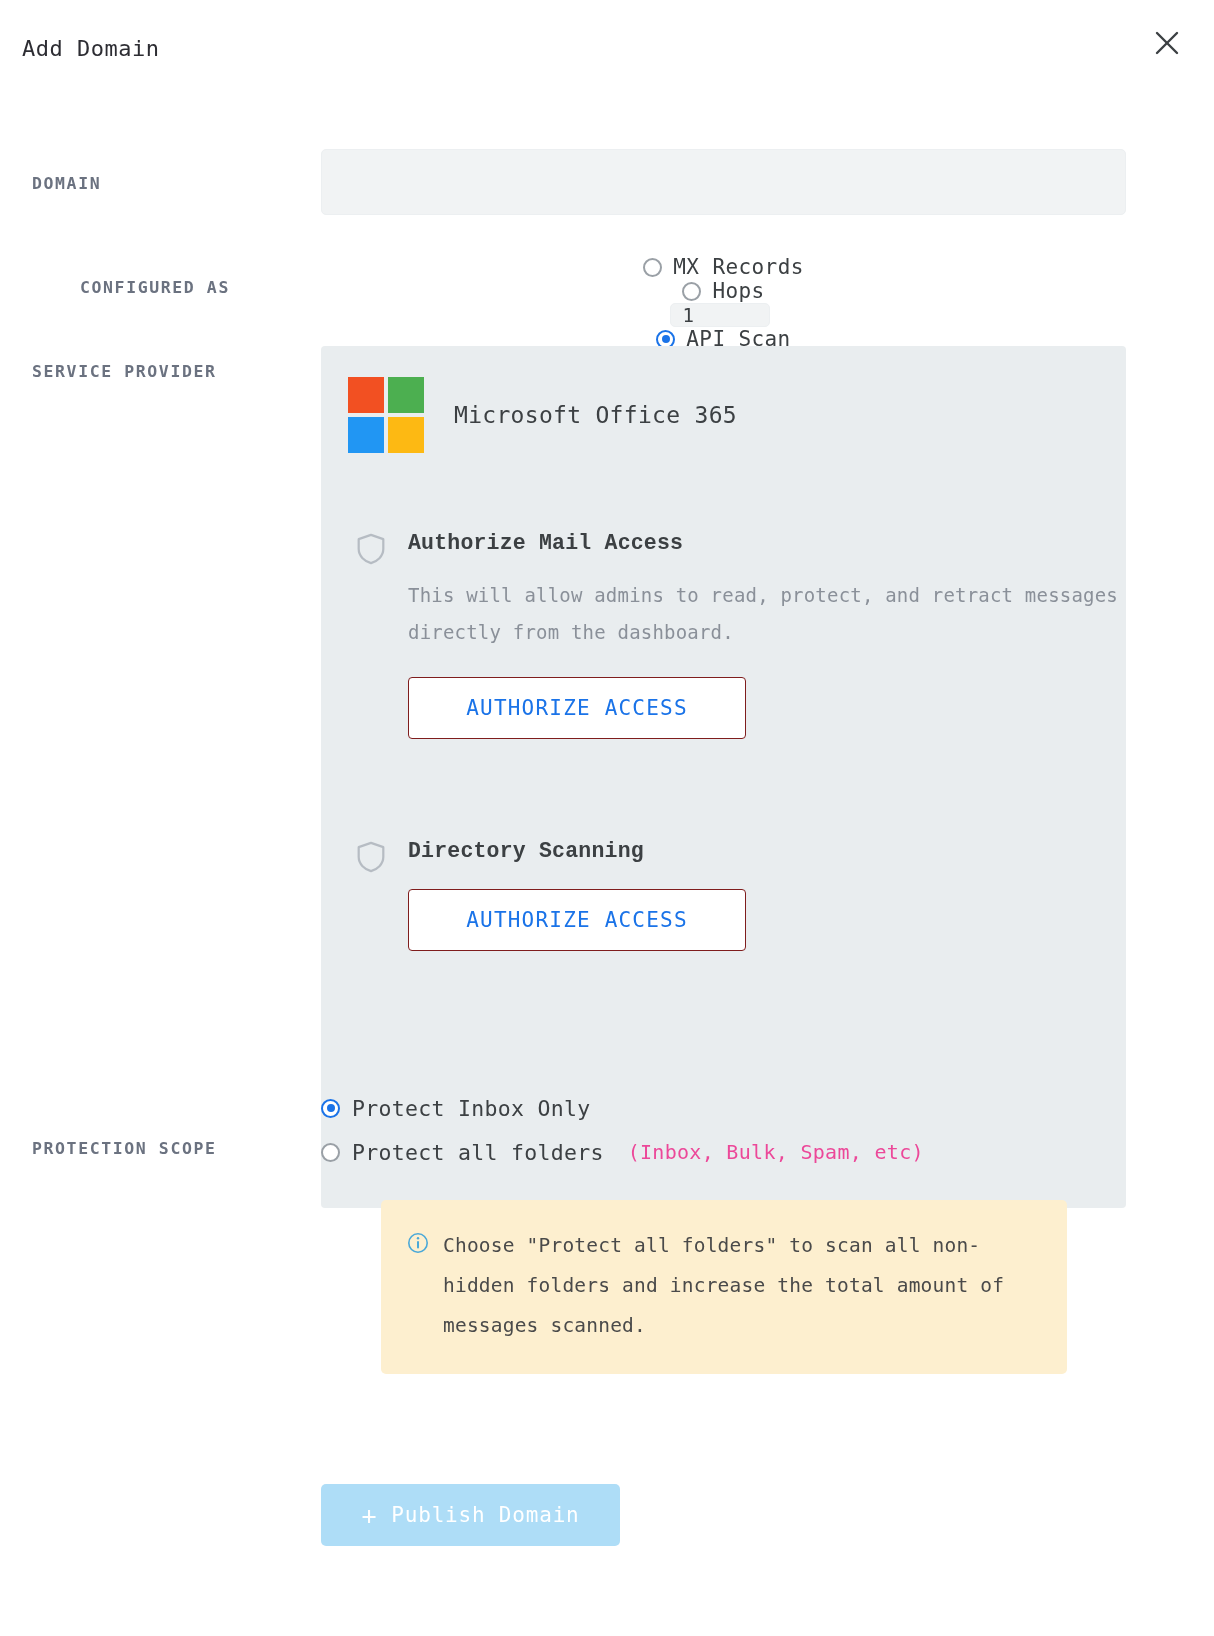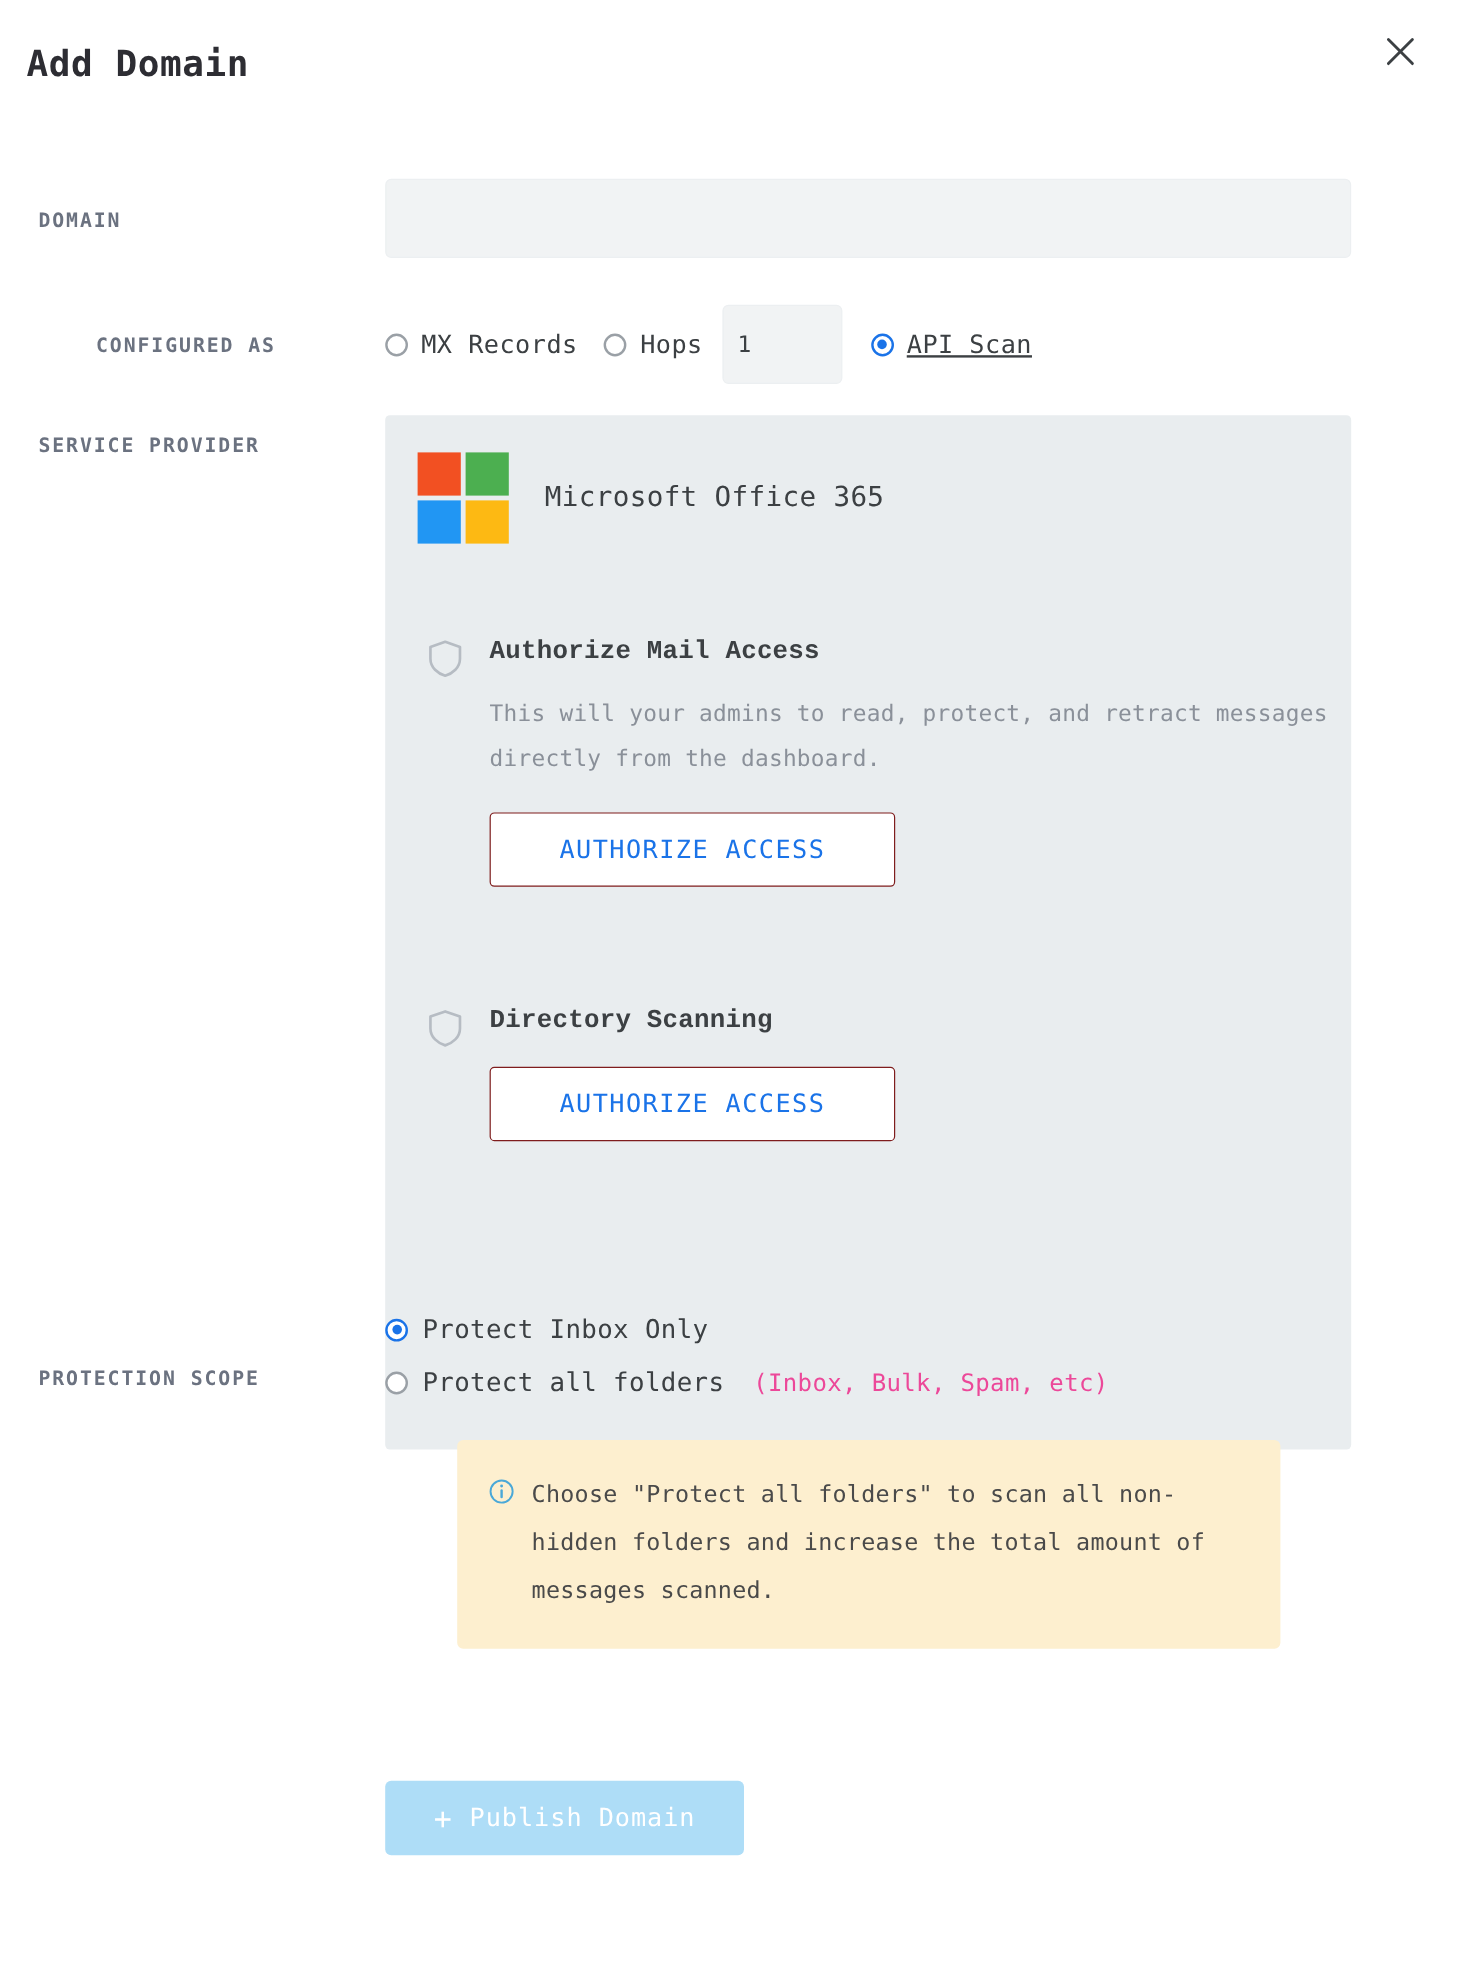--- a/index.html
+++ b/index.html
@@ -15,22 +15,22 @@
     position: relative;
     width: 1214px;
     height: 1636px;
     background: #ffffff;
     padding: 0;
   }
   .title {
     position: absolute;
     left: 22px;
     top: 36px;
-    font-size: 30px;
-    font-weight: bold;
+    font-size: 22px;
+    font-weight: normal;
     color: #2d2d33;
     letter-spacing: 0.5px;
   }
   .close-btn {
     position: absolute;
     right: 26px;
     top: 22px;
     width: 42px;
     height: 42px;
     border: none;
@@ -72,20 +72,21 @@
   
   .lbl-configured { top: 278px; margin-left: 48px; }
   .cfg-row {
     position: absolute;
     left: 321px;
     top: 255px;
     width: 805px;
     height: 64px;
     display: flex;
     align-items: center;
+    flex-direction: column;
   }
   .radio {
     width: 19px;
     height: 19px;
     border-radius: 50%;
     border: 2px solid #9aa0a6;
     display: inline-block;
     position: relative;
     flex: 0 0 auto;
     background: #fff;
@@ -325,21 +326,21 @@
         <span class="ms-b"></span>
         <span class="ms-y"></span>
     </div>
     <div class="provider-name">Microsoft Office 365</div>
 
     <div class="auth-block first">
       <svg class="shield" viewBox="0 0 24 26">
         <path d="M12 1.5 L22 5 V13 C22 19 17 23 12 24.5 C7 23 2 19 2 13 V5 Z" fill="none" stroke="#b6bcc3" stroke-width="1.8" stroke-linejoin="round"></path>
       </svg>
       <div class="auth-head">Authorize Mail Access</div>
-      <div class="auth-desc">This will your admins to read, protect, and retract messages directly from the dashboard.</div>
+      <div class="auth-desc">This will allow admins to read, protect, and retract messages directly from the dashboard.</div>
       <button class="auth-btn">AUTHORIZE ACCESS</button>
     </div>
 
     <div class="auth-block second">
       <svg class="shield" viewBox="0 0 24 26">
         <path d="M12 1.5 L22 5 V13 C22 19 17 23 12 24.5 C7 23 2 19 2 13 V5 Z" fill="none" stroke="#b6bcc3" stroke-width="1.8" stroke-linejoin="round"></path>
       </svg>
       <div class="auth-head">Directory Scanning</div>
       <button class="auth-btn">AUTHORIZE ACCESS</button>
     </div>

